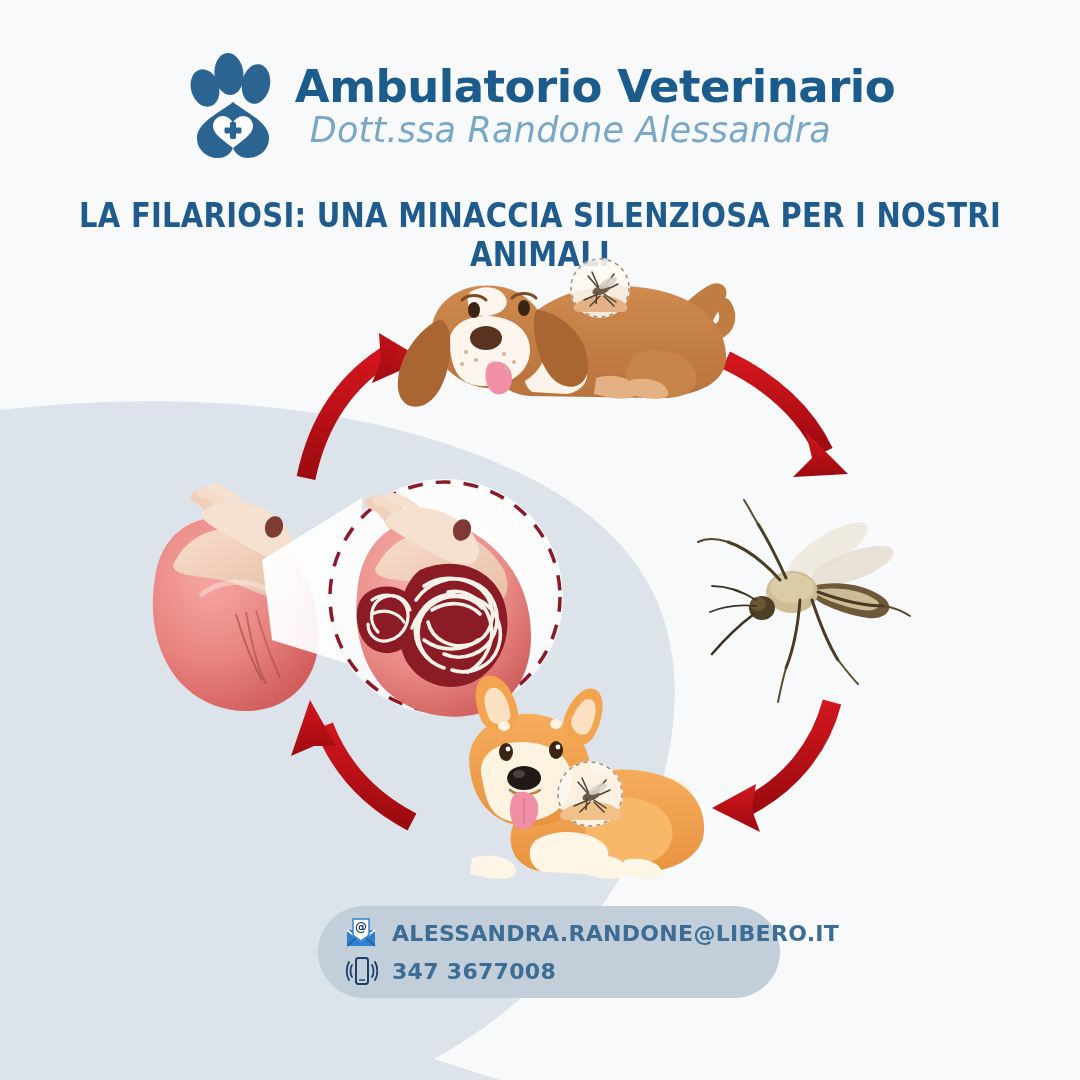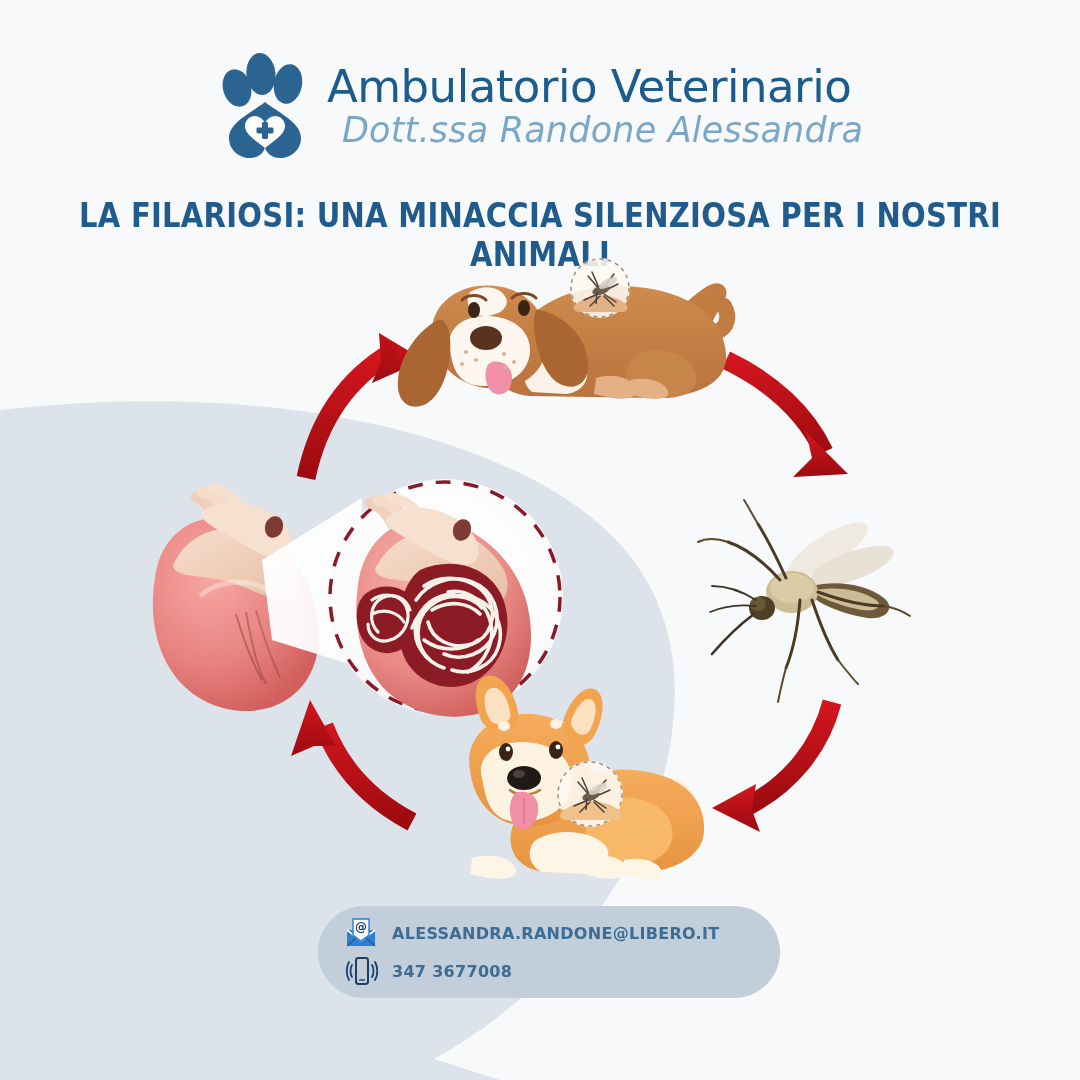--- a/index.html
+++ b/index.html
@@ -9,39 +9,39 @@
     background:#f7f9fa;position:relative;
   }
   #poster{position:absolute;inset:0;width:1080px;height:1080px;overflow:hidden;background:#f8f9fa;}
   .bg-layer{position:absolute;inset:0;width:1080px;height:1080px;}
 
   
   .header{position:absolute;top:38px;left:0;width:1080px;height:135px;display:flex;
           align-items:center;justify-content:center;gap:14px;}
   .logo-mark{width:96px;height:112px;position:relative;flex:none;}
   .logo-text{display:flex;flex-direction:column;justify-content:center;line-height:1;}
-  .brand-main{font-size:45px;font-weight:normal;color:#1b5c8c;letter-spacing:-.5px;
+  .brand-main{font-size:45px;font-weight:bold;color:#1b5c8c;letter-spacing:-.5px;
               font-family:"DejaVu Sans",sans-serif;}
   .brand-sub{font-size:35px;color:#7ba7c7;font-style:italic;margin-top:4px;letter-spacing:.2px;
              font-family:"DejaVu Sans",sans-serif;margin-left:15px;}
 
   
   .title{position:absolute;top:196px;left:0;width:1080px;text-align:center;
          font-family:"DejaVu Sans",sans-serif;font-weight:bold;font-size:33px;
          color:#1f5b8c;letter-spacing:.3px;transform:scaleX(.88);transform-origin:center top;}
 
   
   .art{position:absolute;inset:0;}
 
   
   .contact{position:absolute;left:318px;top:906px;width:462px;height:92px;
            background:#c2ced9;border-radius:46px;display:flex;flex-direction:column;
            justify-content:center;gap:4px;padding-left:26px;box-sizing:border-box;}
   .crow{display:flex;align-items:center;gap:14px;}
-  .crow .ctext{font-family:"DejaVu Sans",sans-serif;font-weight:bold;font-size:16px;
+  .crow .ctext{font-family:"DejaVu Sans",sans-serif;font-weight:bold;font-size:22px;
                color:#3d6d94;letter-spacing:.3px;}
   .cicon{width:34px;height:34px;flex:none;display:block;}
 </style>
 </head>
 <body>
 
 <div id="poster">
 
   <svg class="bg-layer" viewBox="0 0 1080 1080">
     <rect x="0" y="0" width="1080" height="1080" fill="#f8f9fa"></rect>

